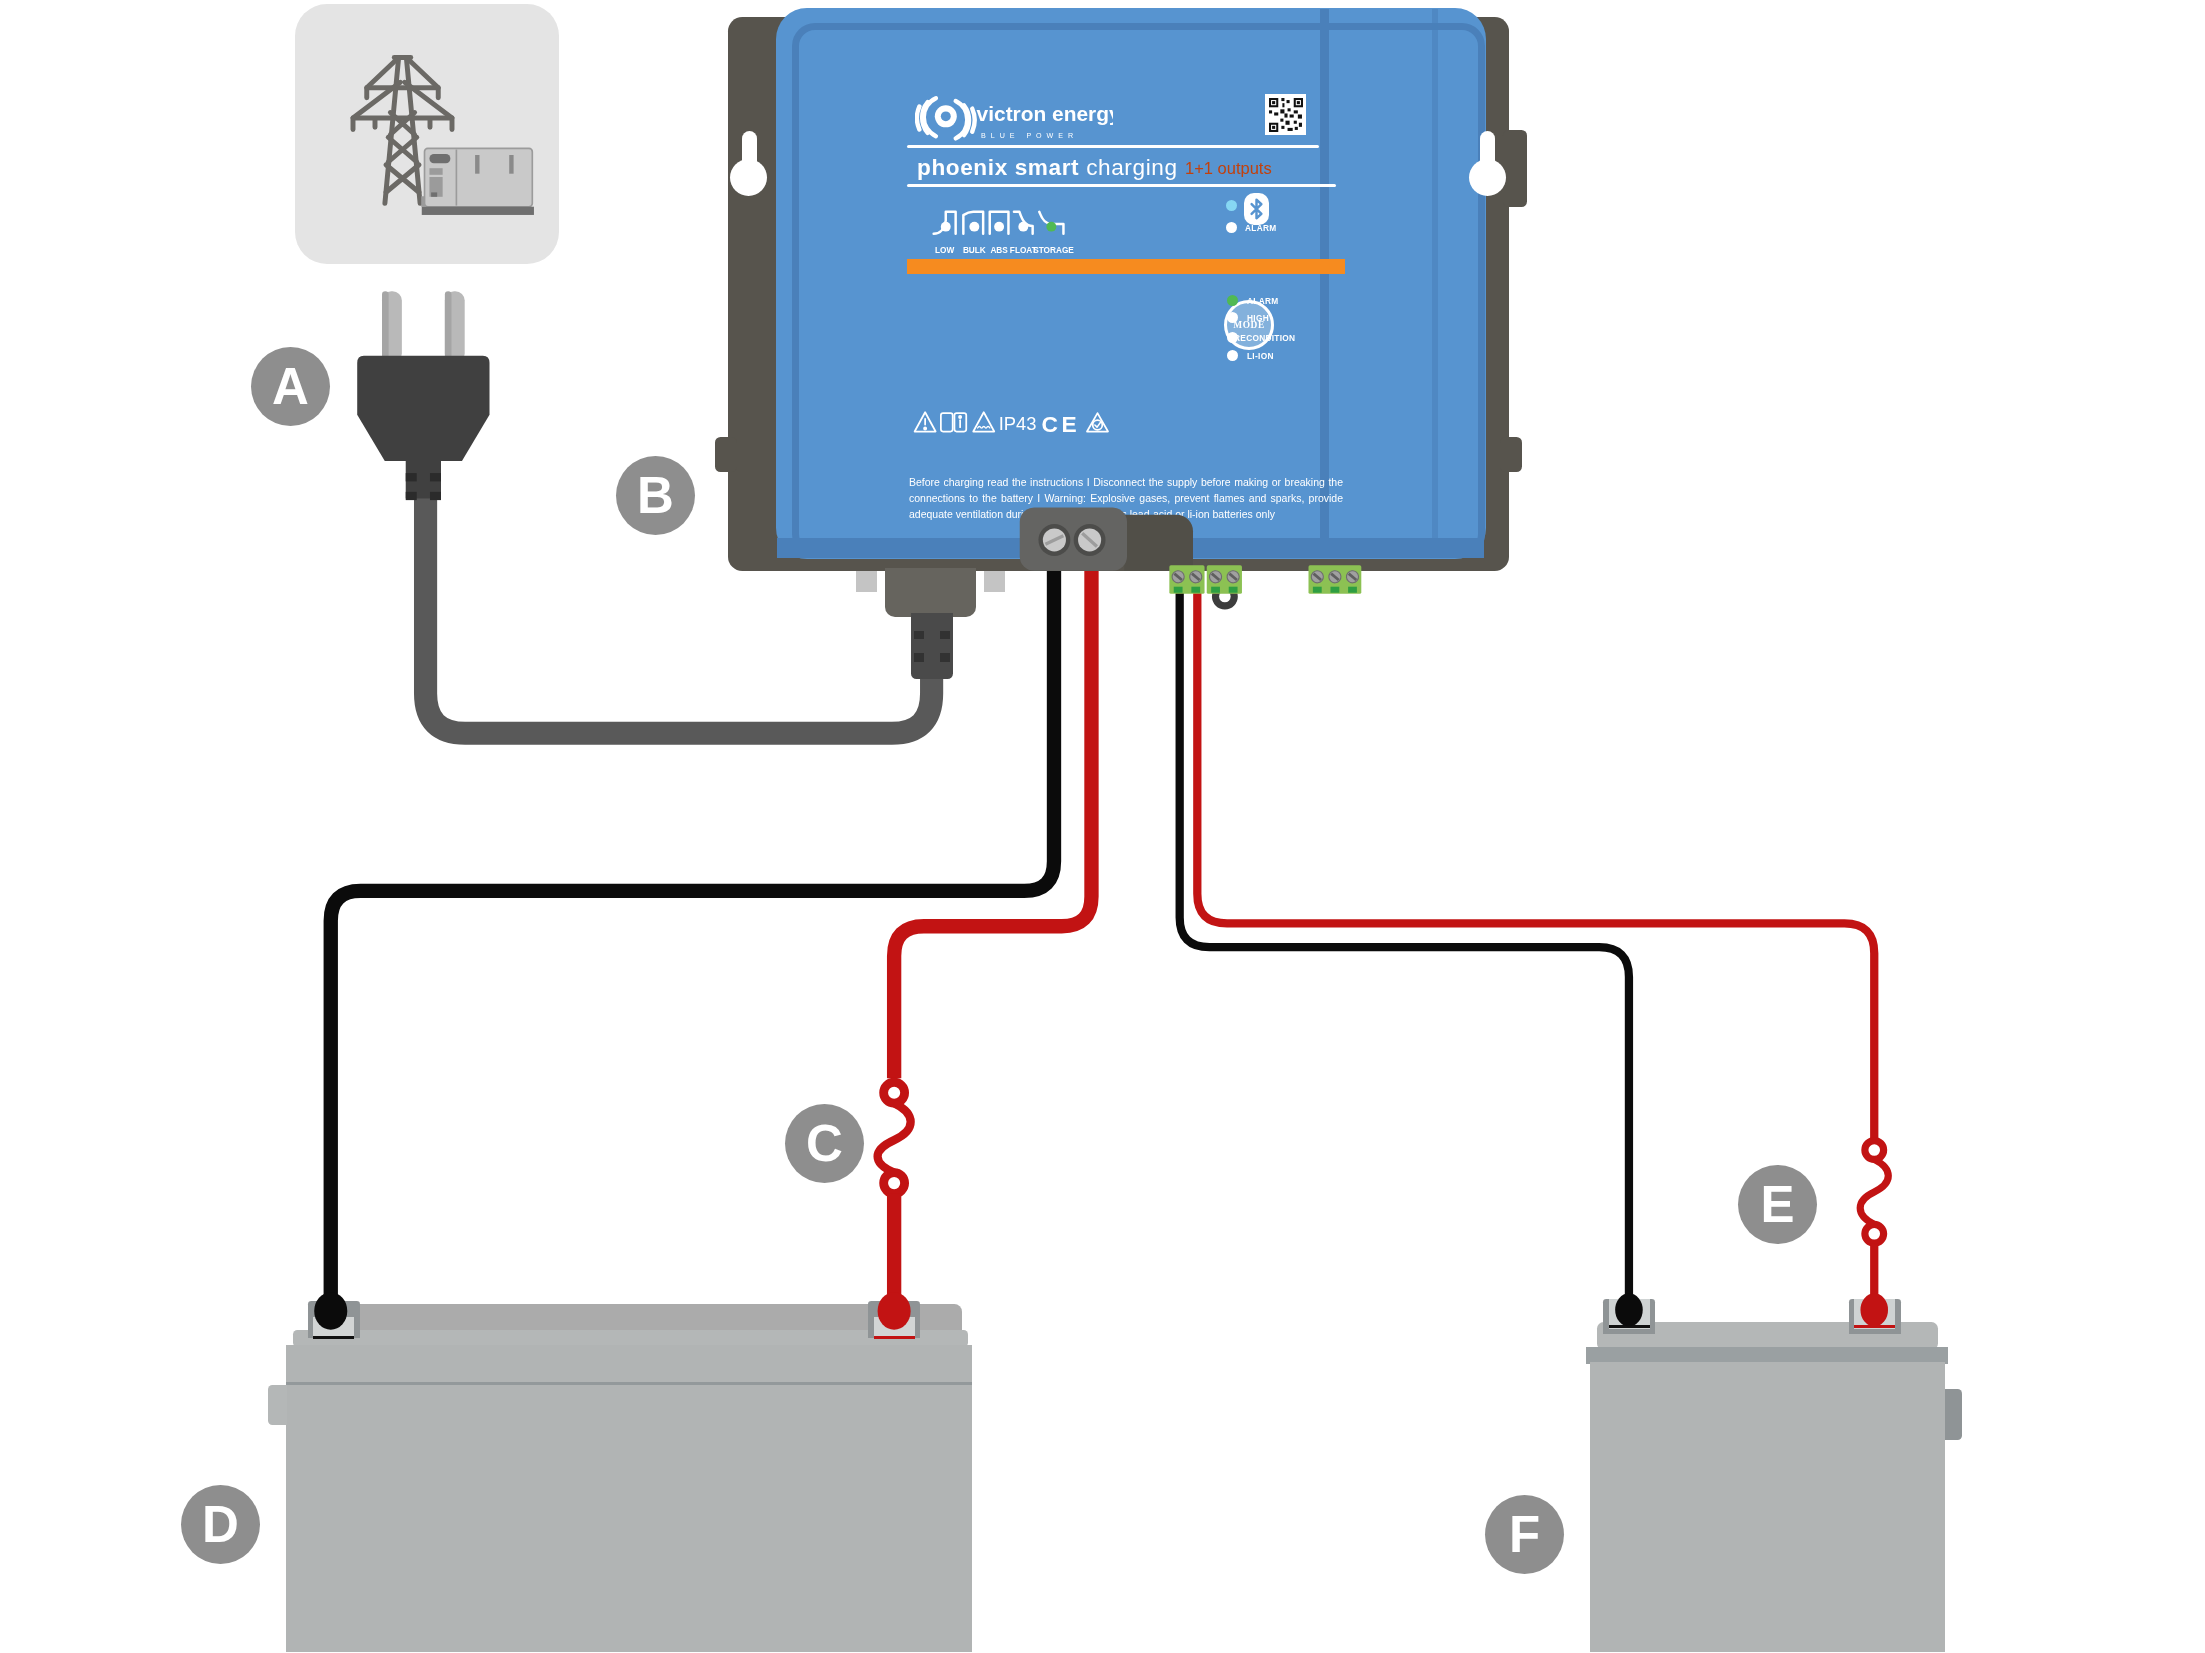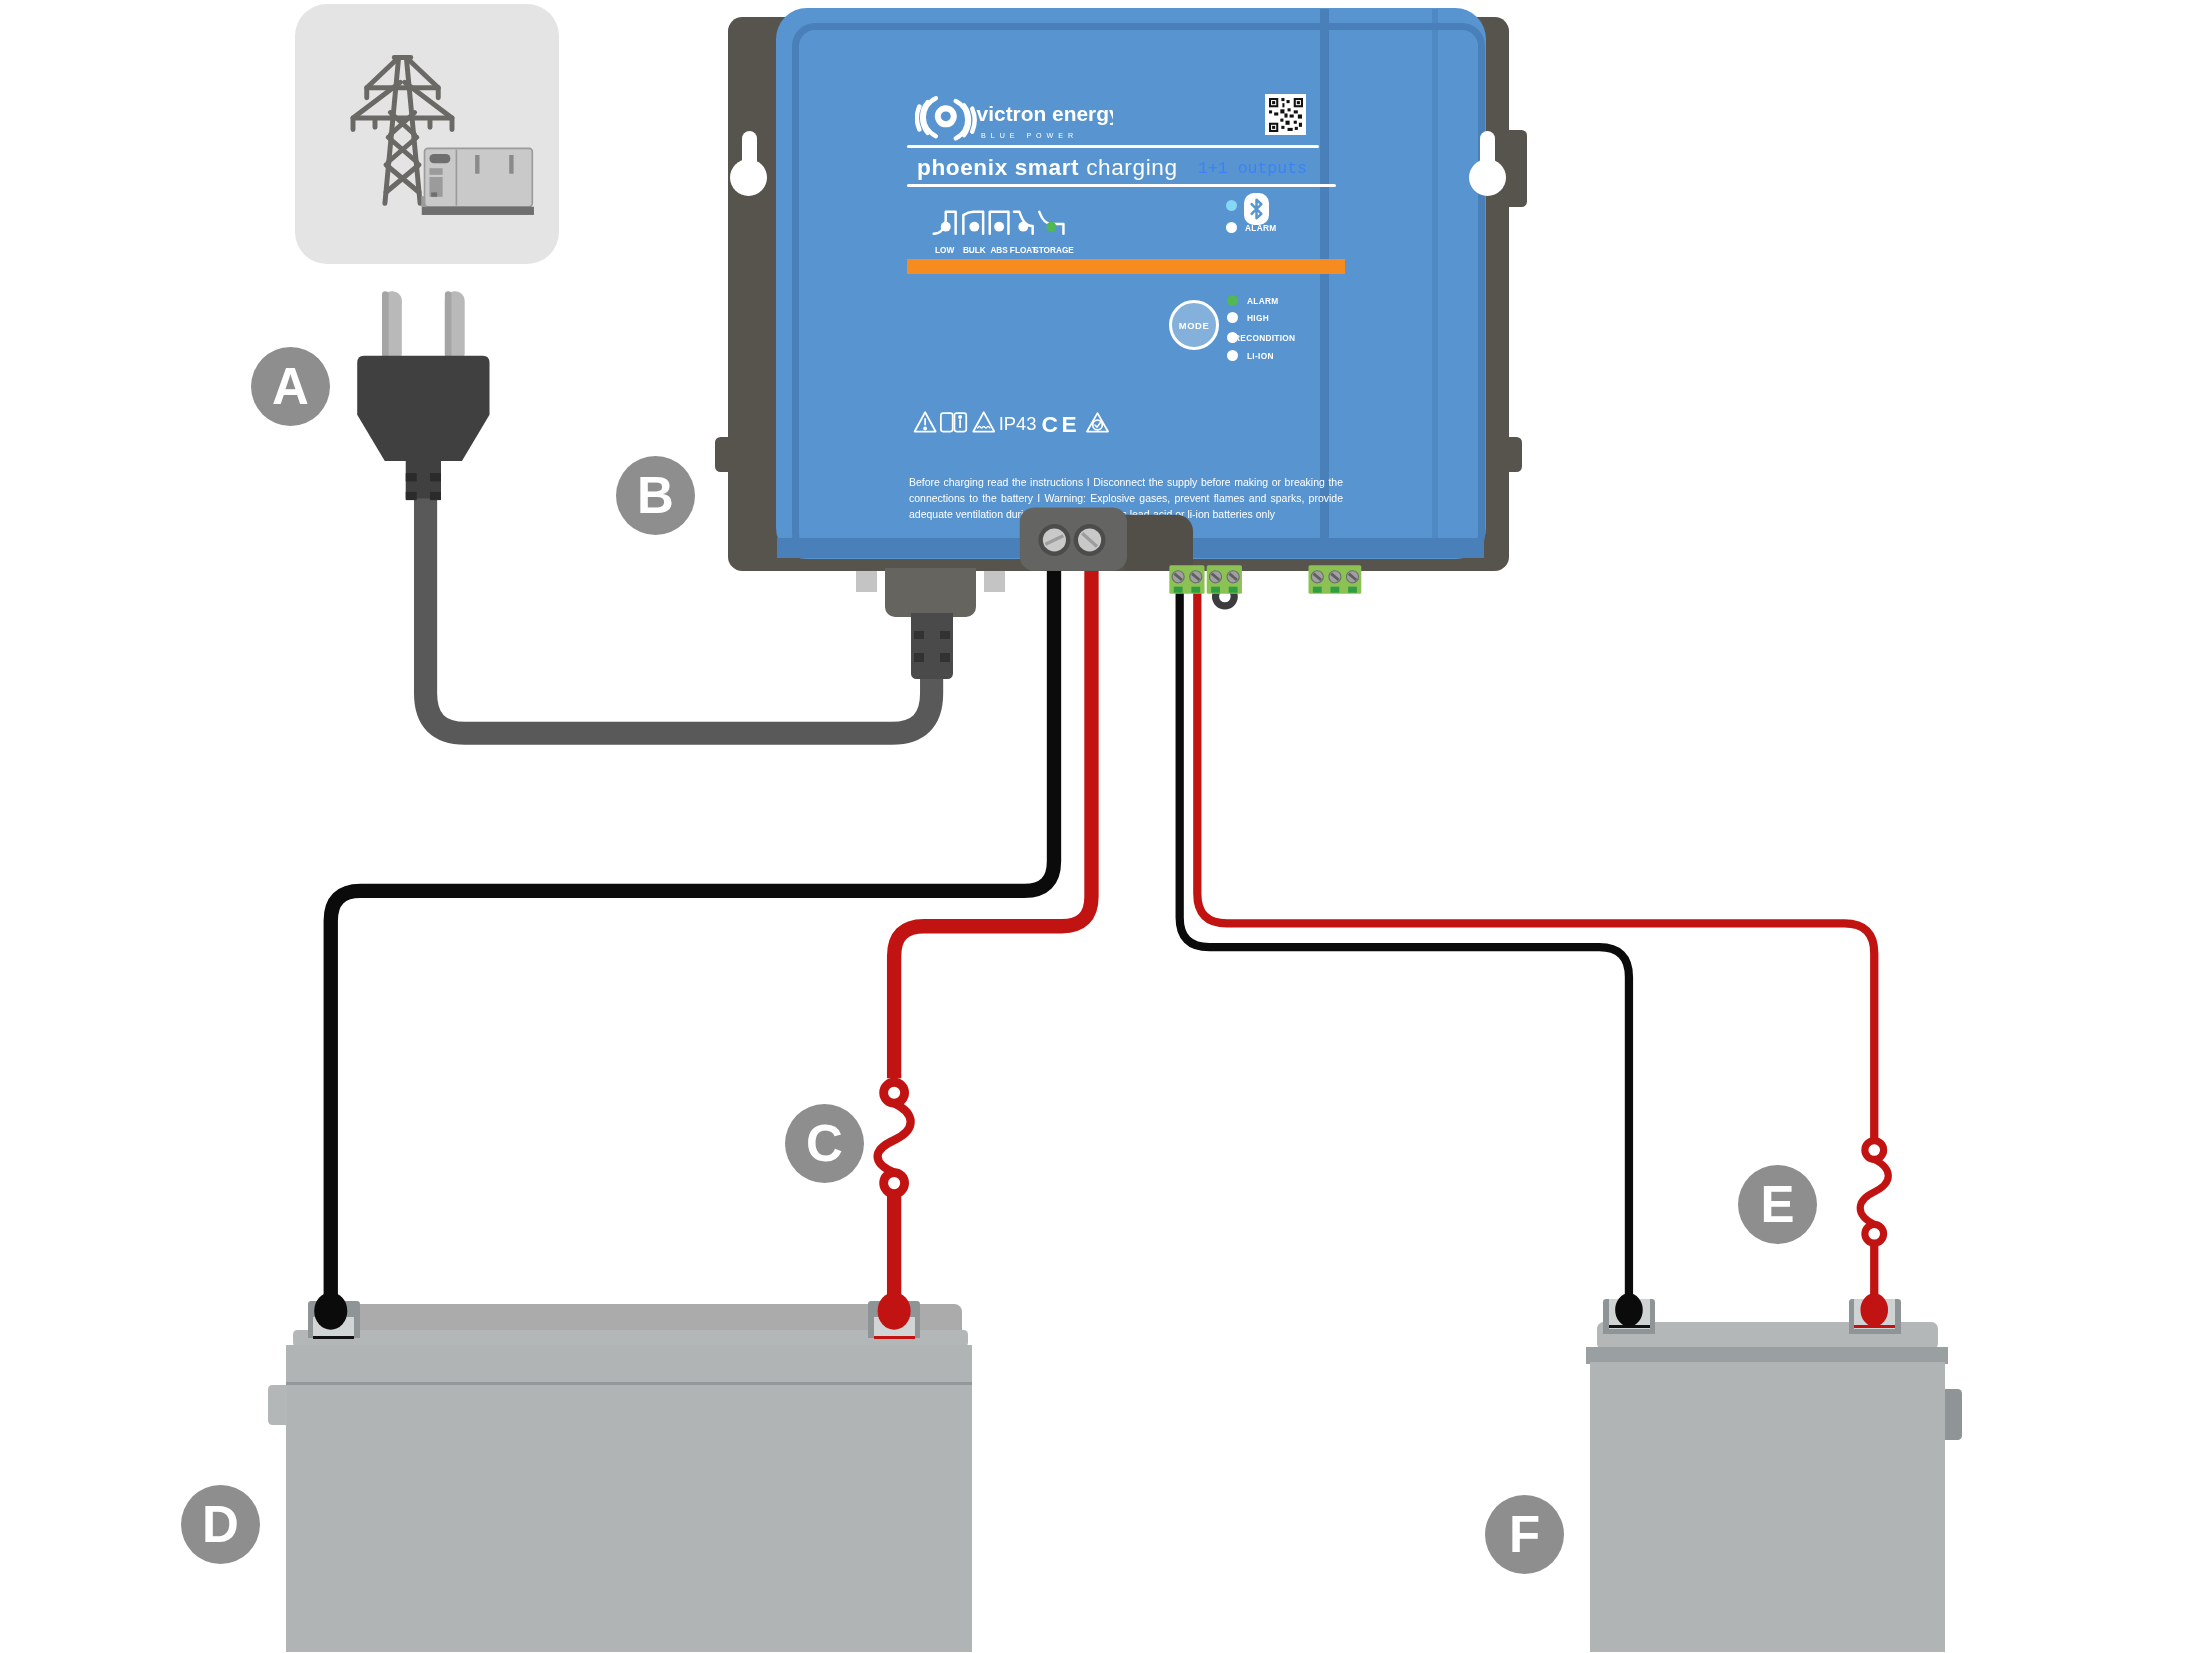--- a/index.html
+++ b/index.html
@@ -14,28 +14,28 @@
   .keyhole-stem{width:15.4px;height:47px;background:#ffffff;border-radius:7.7px 7.7px 0 0;}
   .keyhole-circle{width:37px;height:37px;background:#ffffff;border-radius:50%;}
   
   .blue-body{left:776px;top:7.7px;width:710px;height:551px;border-radius:31px;background:#5794d0;}
   .blue-inner{left:792px;top:23px;width:679px;height:520px;border-radius:23px;border:7.2px solid #4a80ba;}
   .blue-band{left:777px;top:538px;width:707px;height:20px;background:#4a80ba;}
   .blue-seam{top:8.8px;height:548px;background:#4a80ba;}
   .panel-line{height:3.3px;background:#ffffff;border-radius:1.7px;}
   .title-row{color:#ffffff;font-size:22.6px;letter-spacing:0.6px;}
   .title-bold{font-weight:700;}
-  .outputs{color:#3b82f6;font-size:16.5px;text-align:center;font-family:Liberation Mono, monospace;}
+  .outputs{color:#c2410c;font-size:16.5px;text-align:left;}
   .led-dot{width:11px;height:11px;border-radius:50%;}
   .dot-white{background:#ffffff;} .dot-green{background:#50b954;} .dot-blue{background:#86d7f3;}
   .small-label{color:#ffffff;font-size:8.3px;font-weight:700;letter-spacing:0.3px;}
   .orange-stripe{left:907px;top:259px;width:438px;height:15.4px;background:#f68b1f;}
-  .mode-btn{left:1169px;top:300px;width:50px;height:50px;border-radius:50%;box-sizing:border-box;
+  .mode-btn{left:1224px;top:300px;width:50px;height:50px;border-radius:50%;box-sizing:border-box;
             border:3.9px solid #ffffff;background:#83b1dc;display:flex;align-items:center;justify-content:center;
-            color:#ffffff;font-size:9.4px;font-weight:700;letter-spacing:0.6px;}
+            color:#ffffff;font-size:9.4px;font-weight:700;letter-spacing:0.6px;font-family:Liberation Serif, serif;}
   .bt-chip{left:1244px;top:193px;width:25px;height:32px;border-radius:10px;background:#ffffff;}
   .warning-para{left:909px;top:439px;width:434px;color:#ffffff;font-size:10.5px;line-height:1.5;
                 text-align:justify;margin-top:36px;}
   .qr-pad{left:1265px;top:94px;width:41px;height:41px;background:#ffffff;display:flex;align-items:center;justify-content:center;}
   
   .bat-lid{background:#ababab;border-radius:7.7px 7.7px 0 0;}
   .bat-strip{background:#b4b7b7;border-radius:4.4px;}
   .bat-band{background:#9aa0a2;}
   .bat-body{background:#b1b4b4;}
   .bat-divider{background:#8e9496;opacity:0.85;}

